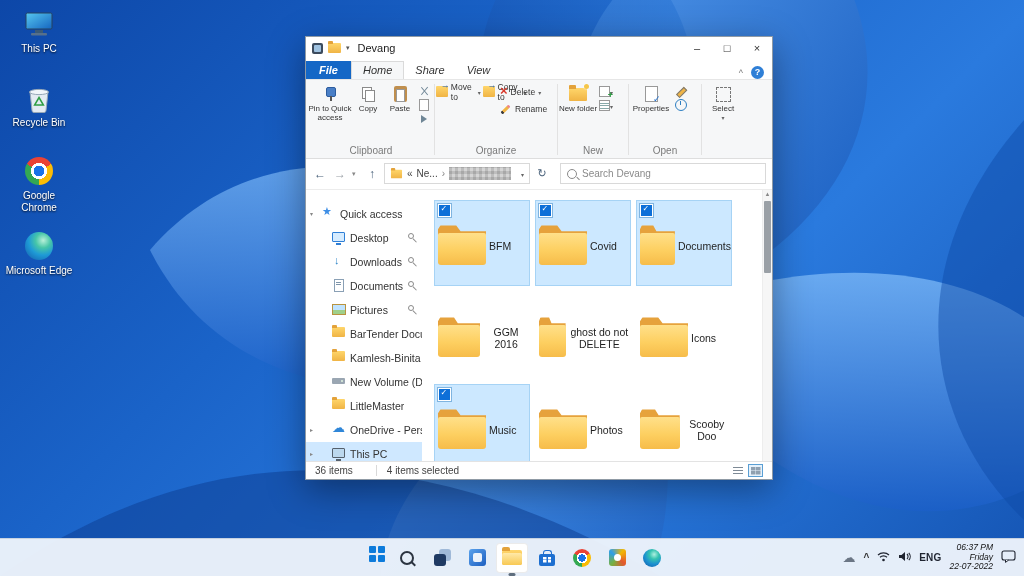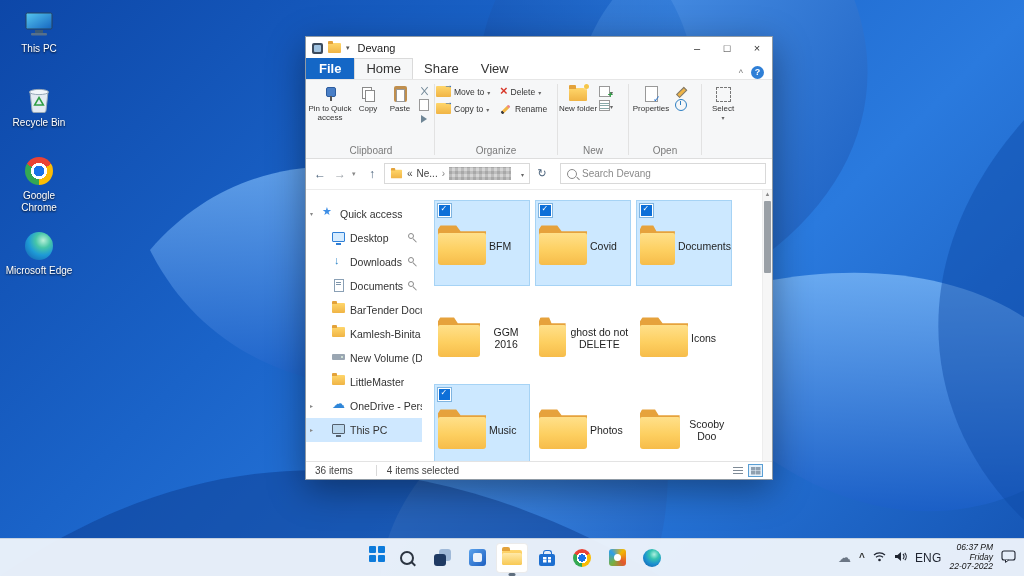--- a/index.html
+++ b/index.html
@@ -30,21 +30,21 @@
   .app-ic{width:11px;height:11px;background:#3c4b5d;border-radius:2px;position:relative;}
   .app-ic::after{content:"";position:absolute;inset:2px;background:#9fc2e0;border-radius:1px;}
   .mfold{width:13px;height:10px;background:linear-gradient(#ffd66b,#f0b445);border-radius:1px;position:relative;display:inline-block;}
   .mfold::before{content:"";position:absolute;left:0;top:-2px;width:5px;height:3px;background:#e3a23a;border-radius:1px 1px 0 0;}
   .qat-caret{font-size:7px;color:#555;}
   .title-text{font-size:11px;color:#1b1b1b;margin-left:3px;}
   .t-controls{margin-left:auto;display:flex;height:100%;}
   .t-btn{width:30px;display:flex;align-items:center;justify-content:center;font-size:11px;color:#333;}
 
   .tabs{height:20px;display:flex;align-items:flex-end;flex:0 0 20px;background:#fff;}
-  .tab{padding:2px 11px 3px;font-size:13px;color:#333;}
+  .tab{padding:2px 11px 3px;font-size:11px;color:#333;font-style:italic;}
   .tab.file{background:#1467c6;color:#fff;font-weight:bold;padding:3px 13px;}
   .tab.active{background:#f6f7f8;border:1px solid #dadada;border-bottom:none;}
   .tab-extras{margin-left:auto;display:flex;align-items:center;gap:8px;padding-right:8px;}
   .collapse-caret{font-size:9px;color:#777;}
   .help{width:13px;height:13px;border-radius:50%;background:#2f7fd6;color:#fff;font-size:9px;
     text-align:center;line-height:13px;font-weight:bold;}
 
   .ribbon{flex:0 0 70px;background:#f6f7f8;border-top:1px solid #e6e6e6;border-bottom:1px solid #dedede;
     display:flex;align-items:stretch;padding:1px 2px 0;}
   .rgroup{display:flex;flex-direction:column;}
@@ -203,21 +203,21 @@
     background:conic-gradient(from 40deg,#f2b705,#e4572e,#76b041,#2e9fe8,#f2b705);position:relative;}
   .tphotos::after{content:"";position:absolute;left:5px;top:5px;width:7px;height:7px;border-radius:50%;background:#fff;}
   .tedge{width:18px;height:18px;border-radius:50%;
     background:radial-gradient(circle at 62% 30%,#aef0e0 0%,#36c3b0 28%,#1b8fd0 58%,#14539e 100%);}
   .indicator{position:absolute;bottom:-3px;left:50%;transform:translateX(-50%);width:7px;height:3px;border-radius:2px;background:#5f6e7e;}
 
   .tray{position:absolute;right:2px;top:0;bottom:0;display:flex;align-items:center;gap:8px;
     padding-right:6px;font-size:9px;color:#1f2430;}
   .tray .cloudg{font-size:13px;color:#6b7685;line-height:1;}
   .tray .chev-up{font-size:10px;font-weight:bold;color:#333;}
-  .lang{font-size:12px;font-weight:normal;letter-spacing:.2px;}
+  .lang{font-size:10px;font-weight:bold;letter-spacing:.2px;}
   .clockstack{text-align:right;font-size:8.5px;line-height:9.5px;color:#111;font-style:italic;}
 </style>
 </head>
 <body>
 
 <svg class="bloom" viewBox="0 0 1024 576" aria-hidden="true">
   <defs>
     <linearGradient id="p1" x1="0" y1="0" x2="1" y2="1">
       <stop offset="0" stop-color="#5ea4f2"></stop>
         <stop offset="1" stop-color="#1254b8"></stop>
@@ -340,21 +340,21 @@
               <span class="mini-arrow"></span>
             </span>
         </div>
       </div>
       <div class="rgroup-label">Clipboard</div>
     </div>
     <i class="rsep"></i>
 
     <div class="rgroup" style="width:122px;">
       <div class="rgroup-body" style="gap:2px;">
-        <div style="display:flex;flex-direction:column;width:62px;">
+        <div style="display:flex;flex-direction:row;width:62px;">
           <div class="rsmall">
             <span class="fold-arrow"></span>
             <span>Move to</span>
             <span class="caret"></span>
           </div>
           <div class="rsmall">
             <span class="fold-arrow"></span>
             <span>Copy to</span>
             <span class="caret"></span>
           </div>
@@ -466,20 +466,25 @@
         <span class="pinmark"></span>
       </div>
       <div class="srow">
         <span class="si si-down"></span>
         <span class="slabel">Downloads</span>
         <span class="pinmark"></span>
       </div>
       <div class="srow">
         <span class="si si-doc"></span>
         <span class="slabel">Documents</span>
+        <span class="pinmark"></span>
+      </div>
+      <div class="srow">
+        <span class="si si-pic"></span>
+        <span class="slabel">Pictures</span>
         <span class="pinmark"></span>
       </div>
       <div class="srow">
         <span class="si"><span class="mfold"></span></span>
         <span class="slabel">BarTender Docu</span>
       </div>
       <div class="srow">
         <span class="si"><span class="mfold"></span></span>
         <span class="slabel">Kamlesh-Binita</span>
       </div>

